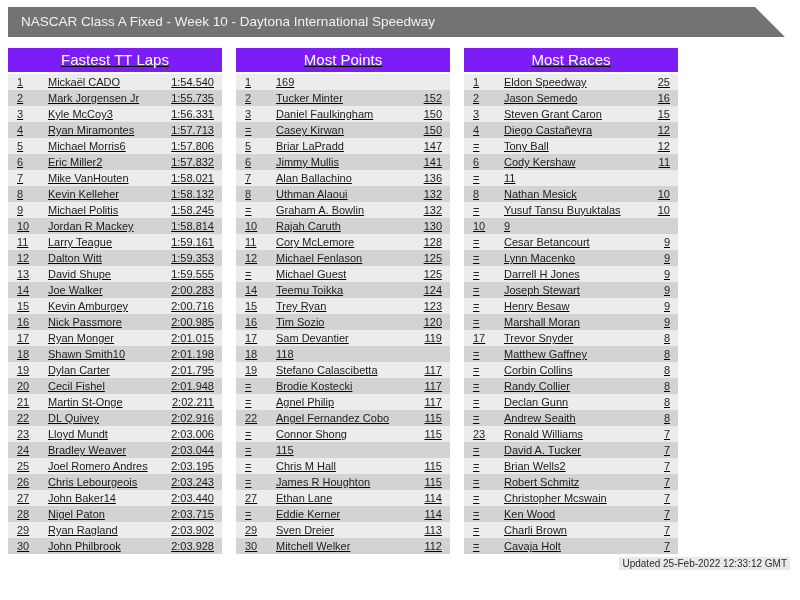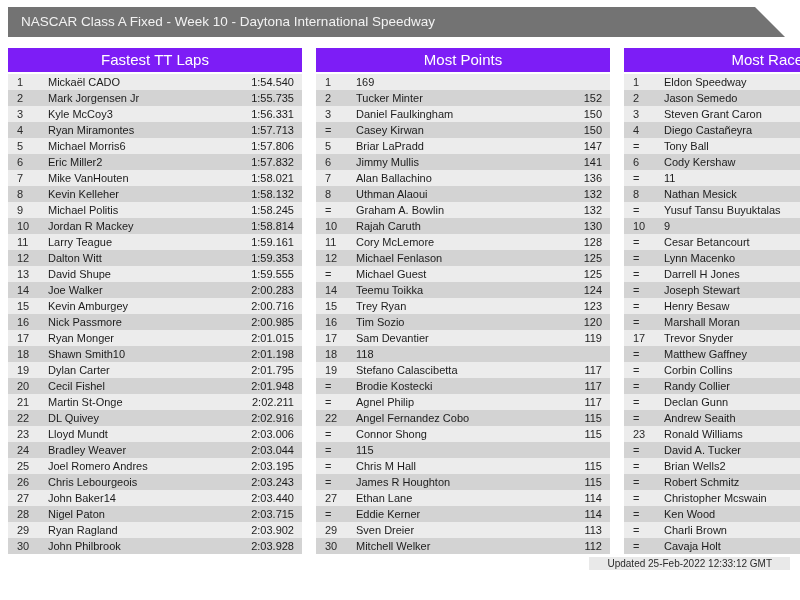--- a/index.html
+++ b/index.html
@@ -22,21 +22,21 @@
     padding-left: 13px;
     box-sizing: border-box;
     white-space: nowrap;
   }
   .tables {
     position: absolute;
     left: 8px; top: 48px;
     display: flex;
     gap: 14px;
   }
-  .board { width: 294px; }
+  .board { width: 214px; text-decoration: underline; }
   .board-header {
     height: 24px;
     background: #7d1df6;
     color: #ffffff;
     text-align: center;
     line-height: 24px;
     font-size: 15px;
     margin-bottom: 2px;
   }
   .row {
@@ -63,21 +63,21 @@
     text-align: right;
     white-space: nowrap;
   }
   .footer {
     position: absolute;
     right: 10px; top: 557px;
     background: #e9e9e9;
     color: #2b2b2b;
     font-size: 10px;
     line-height: 13px;
-    padding: 0 18px;
+    padding: 0 3px;
     white-space: nowrap;
   }
 </style>
 </head>
 <body>
 
 <div class="title-bar">
   <span>NASCAR Class A Fixed - Week 10 - Daytona International Speedway</span>
 </div>
 

